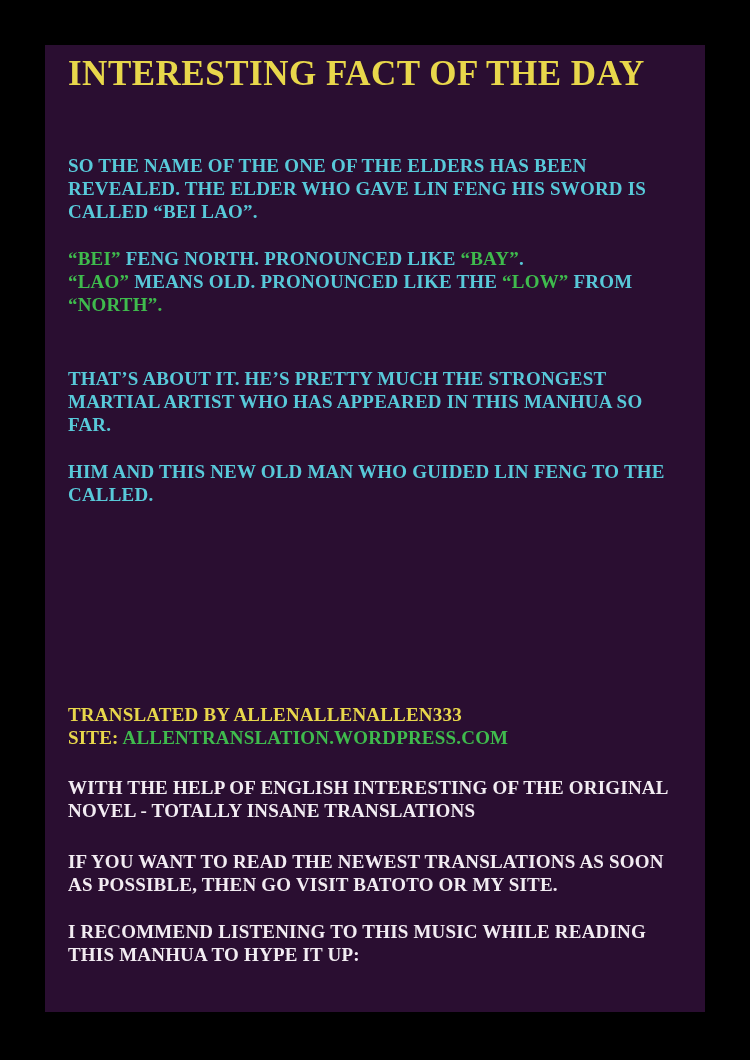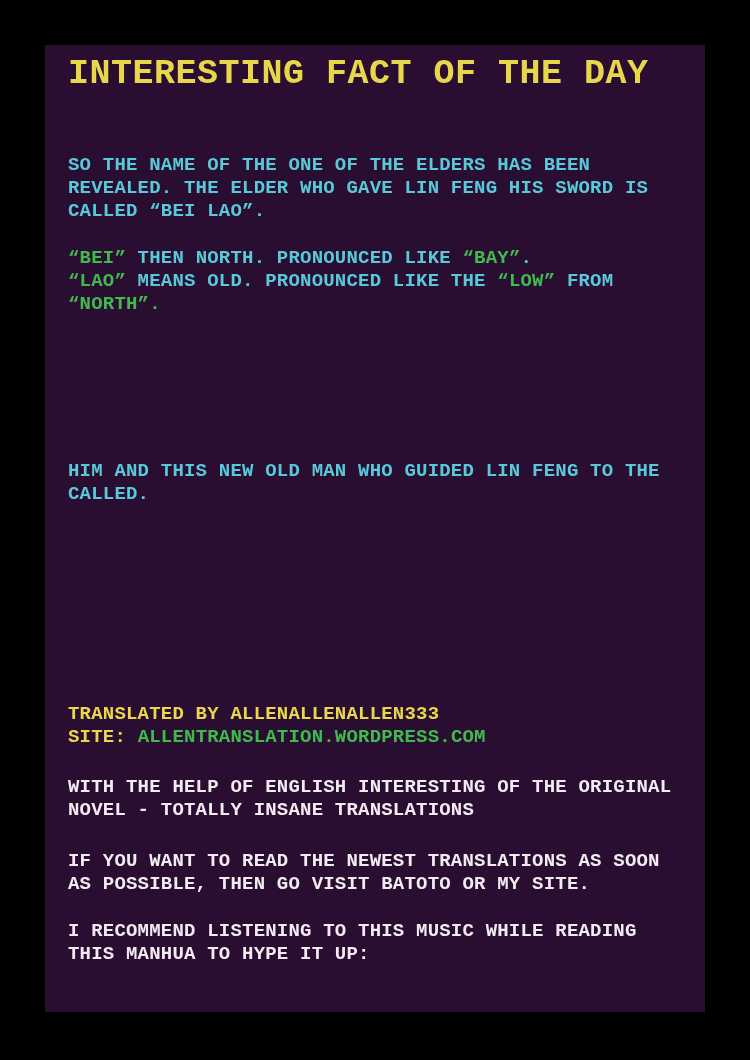--- a/index.html
+++ b/index.html
@@ -6,21 +6,21 @@
     margin: 0;
     padding: 0;
     background: #000;
   }
   .page {
     position: relative;
     width: 750px;
     height: 1060px;
     background: #000000;
     overflow: hidden;
-    font-family: Liberation Mono, monospace;
+    font-family: Liberation Serif, serif;
   }
   .panel {
     position: absolute;
     left: 45px;
     top: 45px;
     width: 660px;
     height: 967px;
     background: #2a0e31;
   }
   .title {
@@ -63,25 +63,30 @@
   <div class="panel" style="background: rgb(42, 14, 49);">
     <h1 class="title" style="color: rgb(232, 215, 75);">INTERESTING FACT OF THE DAY</h1>
 
     <div class="para pos-1">
         <div class="line"><span style="color: rgb(88, 201, 217);">SO THE NAME OF THE ONE OF THE ELDERS HAS BEEN</span></div>
         <div class="line"><span style="color: rgb(88, 201, 217);">REVEALED. THE ELDER WHO GAVE LIN FENG HIS SWORD IS</span></div>
         <div class="line"><span style="color: rgb(88, 201, 217);">CALLED “BEI LAO”.</span></div>
       </div>
 
     <div class="para pos-2">
-        <div class="line"><span style="color: rgb(63, 187, 77); text-align: right;">“BEI”</span><span style="color: rgb(88, 201, 217);"> THEN NORTH. PRONOUNCED LIKE </span><span style="color: rgb(63, 187, 77);">“BAY”</span><span style="color: rgb(88, 201, 217);">.</span></div>
+        <div class="line"><span style="color: rgb(63, 187, 77); text-align: right;">“BEI”</span><span style="color: rgb(88, 201, 217);"> FENG NORTH. PRONOUNCED LIKE </span><span style="color: rgb(63, 187, 77);">“BAY”</span><span style="color: rgb(88, 201, 217);">.</span></div>
         <div class="line"><span style="color: rgb(63, 187, 77);">“LAO”</span><span style="color: rgb(88, 201, 217);"> MEANS OLD. PRONOUNCED LIKE THE </span><span style="color: rgb(63, 187, 77);">“LOW”</span><span style="color: rgb(88, 201, 217);"> FROM</span></div>
         <div class="line"><span style="color: rgb(63, 187, 77);">“NORTH”.</span></div>
       </div>
 
+    <div class="para pos-3">
+        <div class="line"><span style="color: rgb(88, 201, 217);">THAT’S ABOUT IT. HE’S PRETTY MUCH THE STRONGEST</span></div>
+        <div class="line"><span style="color: rgb(88, 201, 217);">MARTIAL ARTIST WHO HAS APPEARED IN THIS MANHUA SO</span></div>
+        <div class="line"><span style="color: rgb(88, 201, 217);">FAR.</span></div>
+      </div>
 
     <div class="para pos-4">
         <div class="line"><span style="color: rgb(88, 201, 217);">HIM AND THIS NEW OLD MAN WHO GUIDED LIN FENG TO THE</span></div>
         <div class="line"><span style="color: rgb(88, 201, 217);">CALLED.</span></div>
       </div>
 
     <div class="para pos-5">
         <div class="line"><span style="color: rgb(232, 215, 75);">TRANSLATED BY ALLENALLENALLEN333</span></div>
         <div class="line"><span style="color: rgb(232, 215, 75);">SITE: </span><span style="color: rgb(63, 187, 77);">ALLENTRANSLATION.WORDPRESS.COM</span></div>
       </div>

